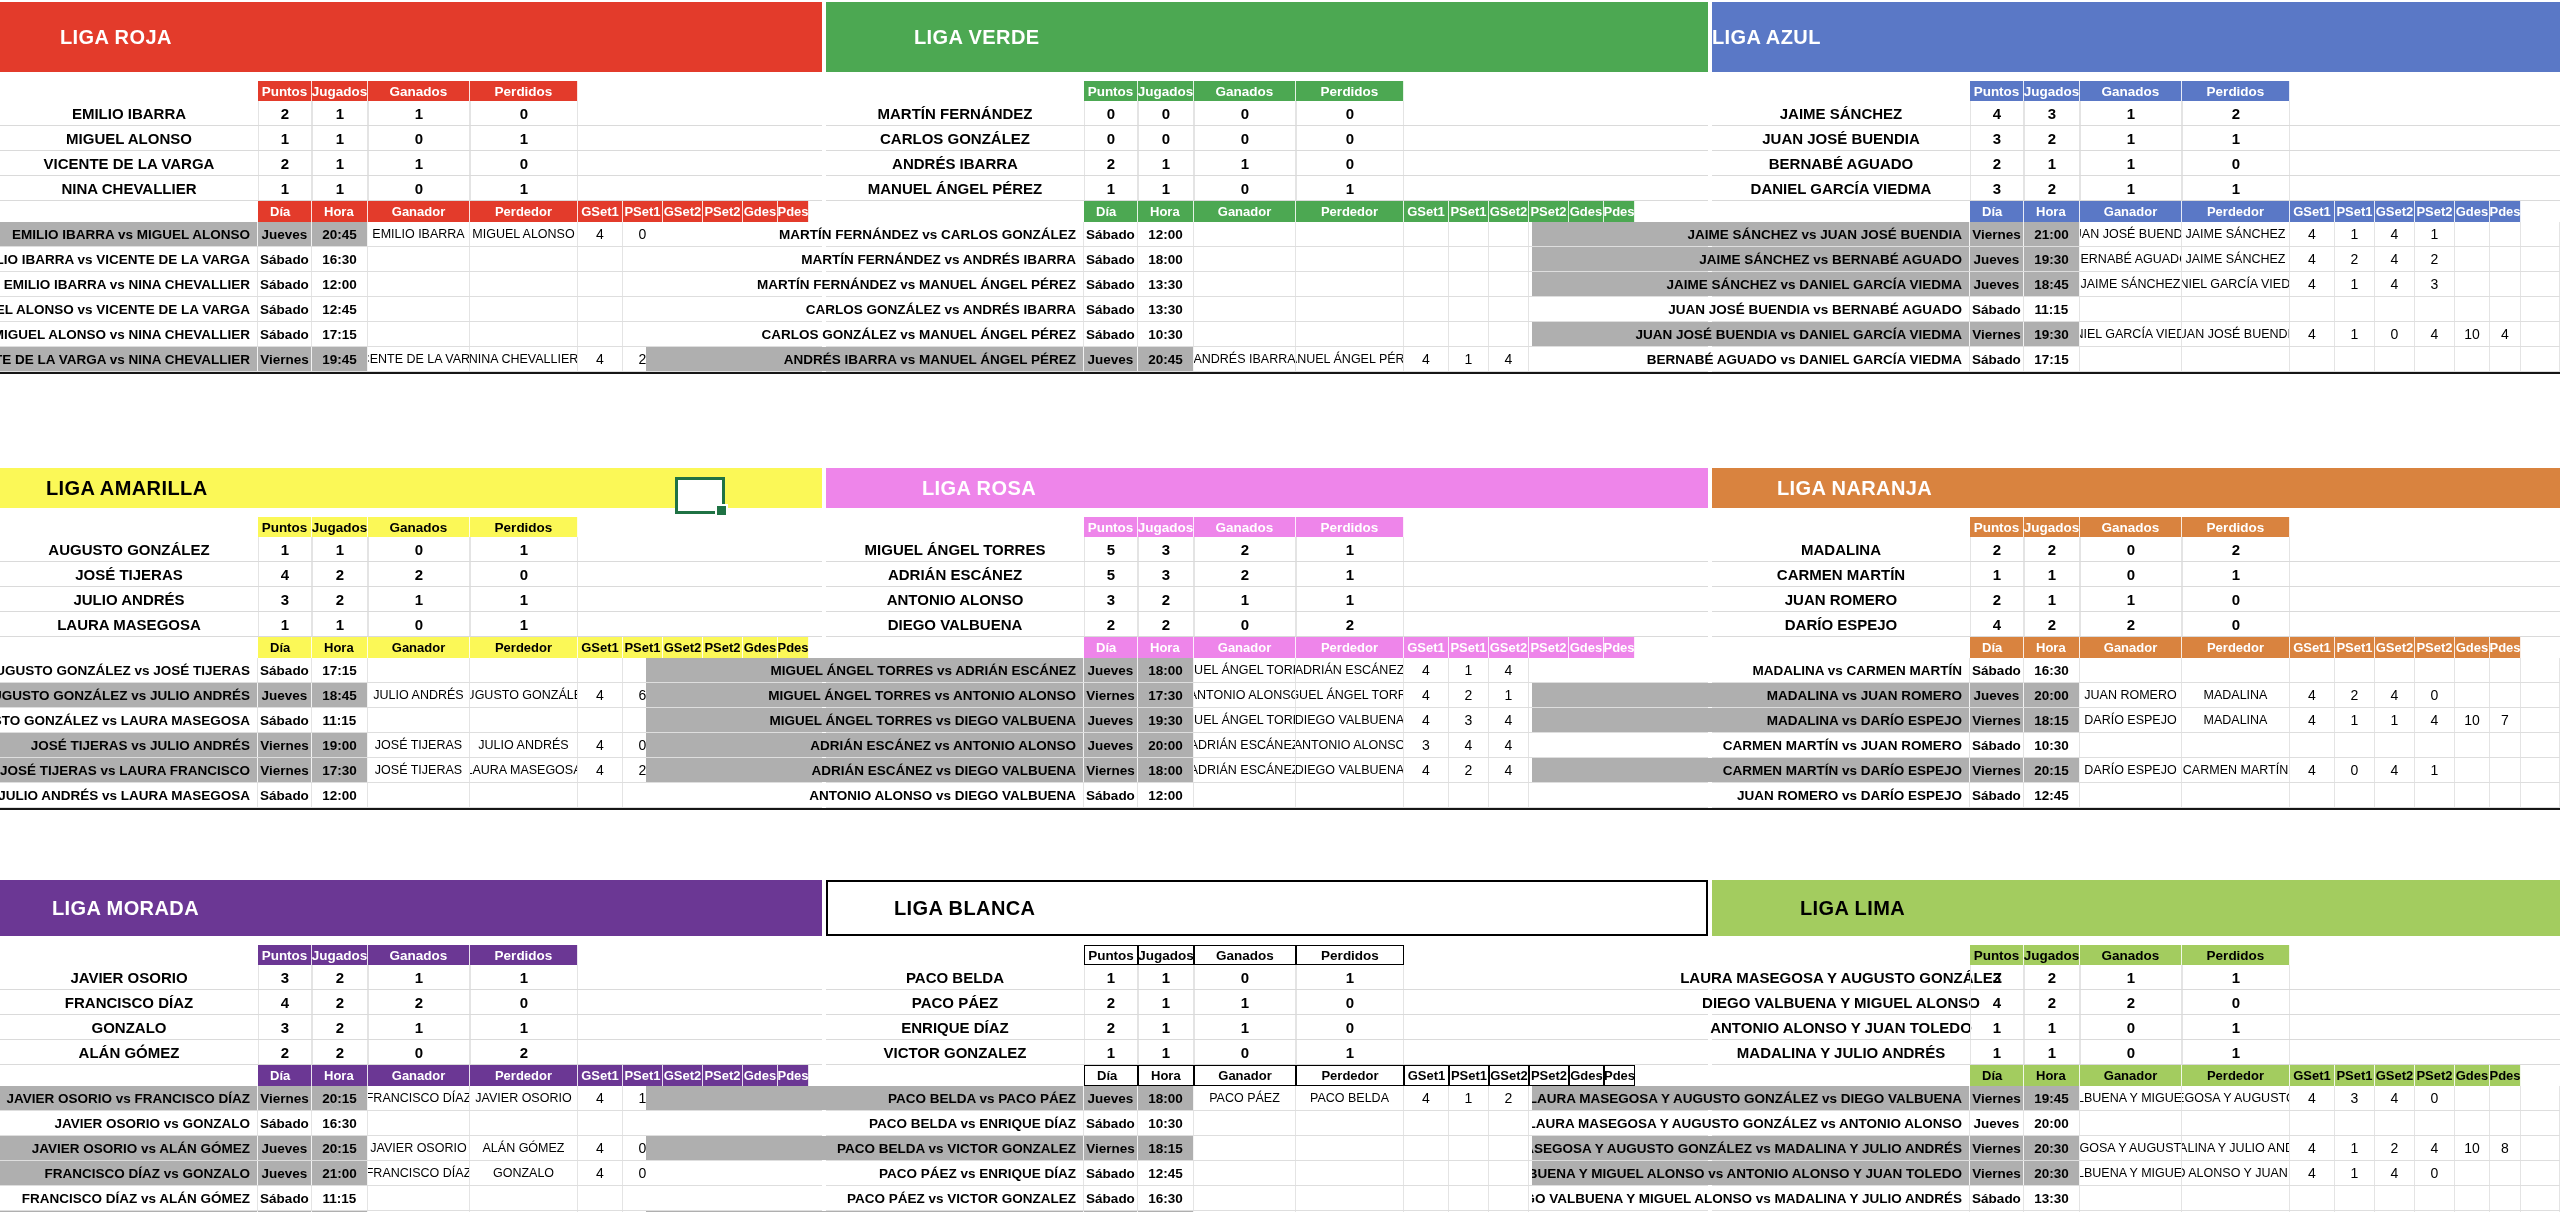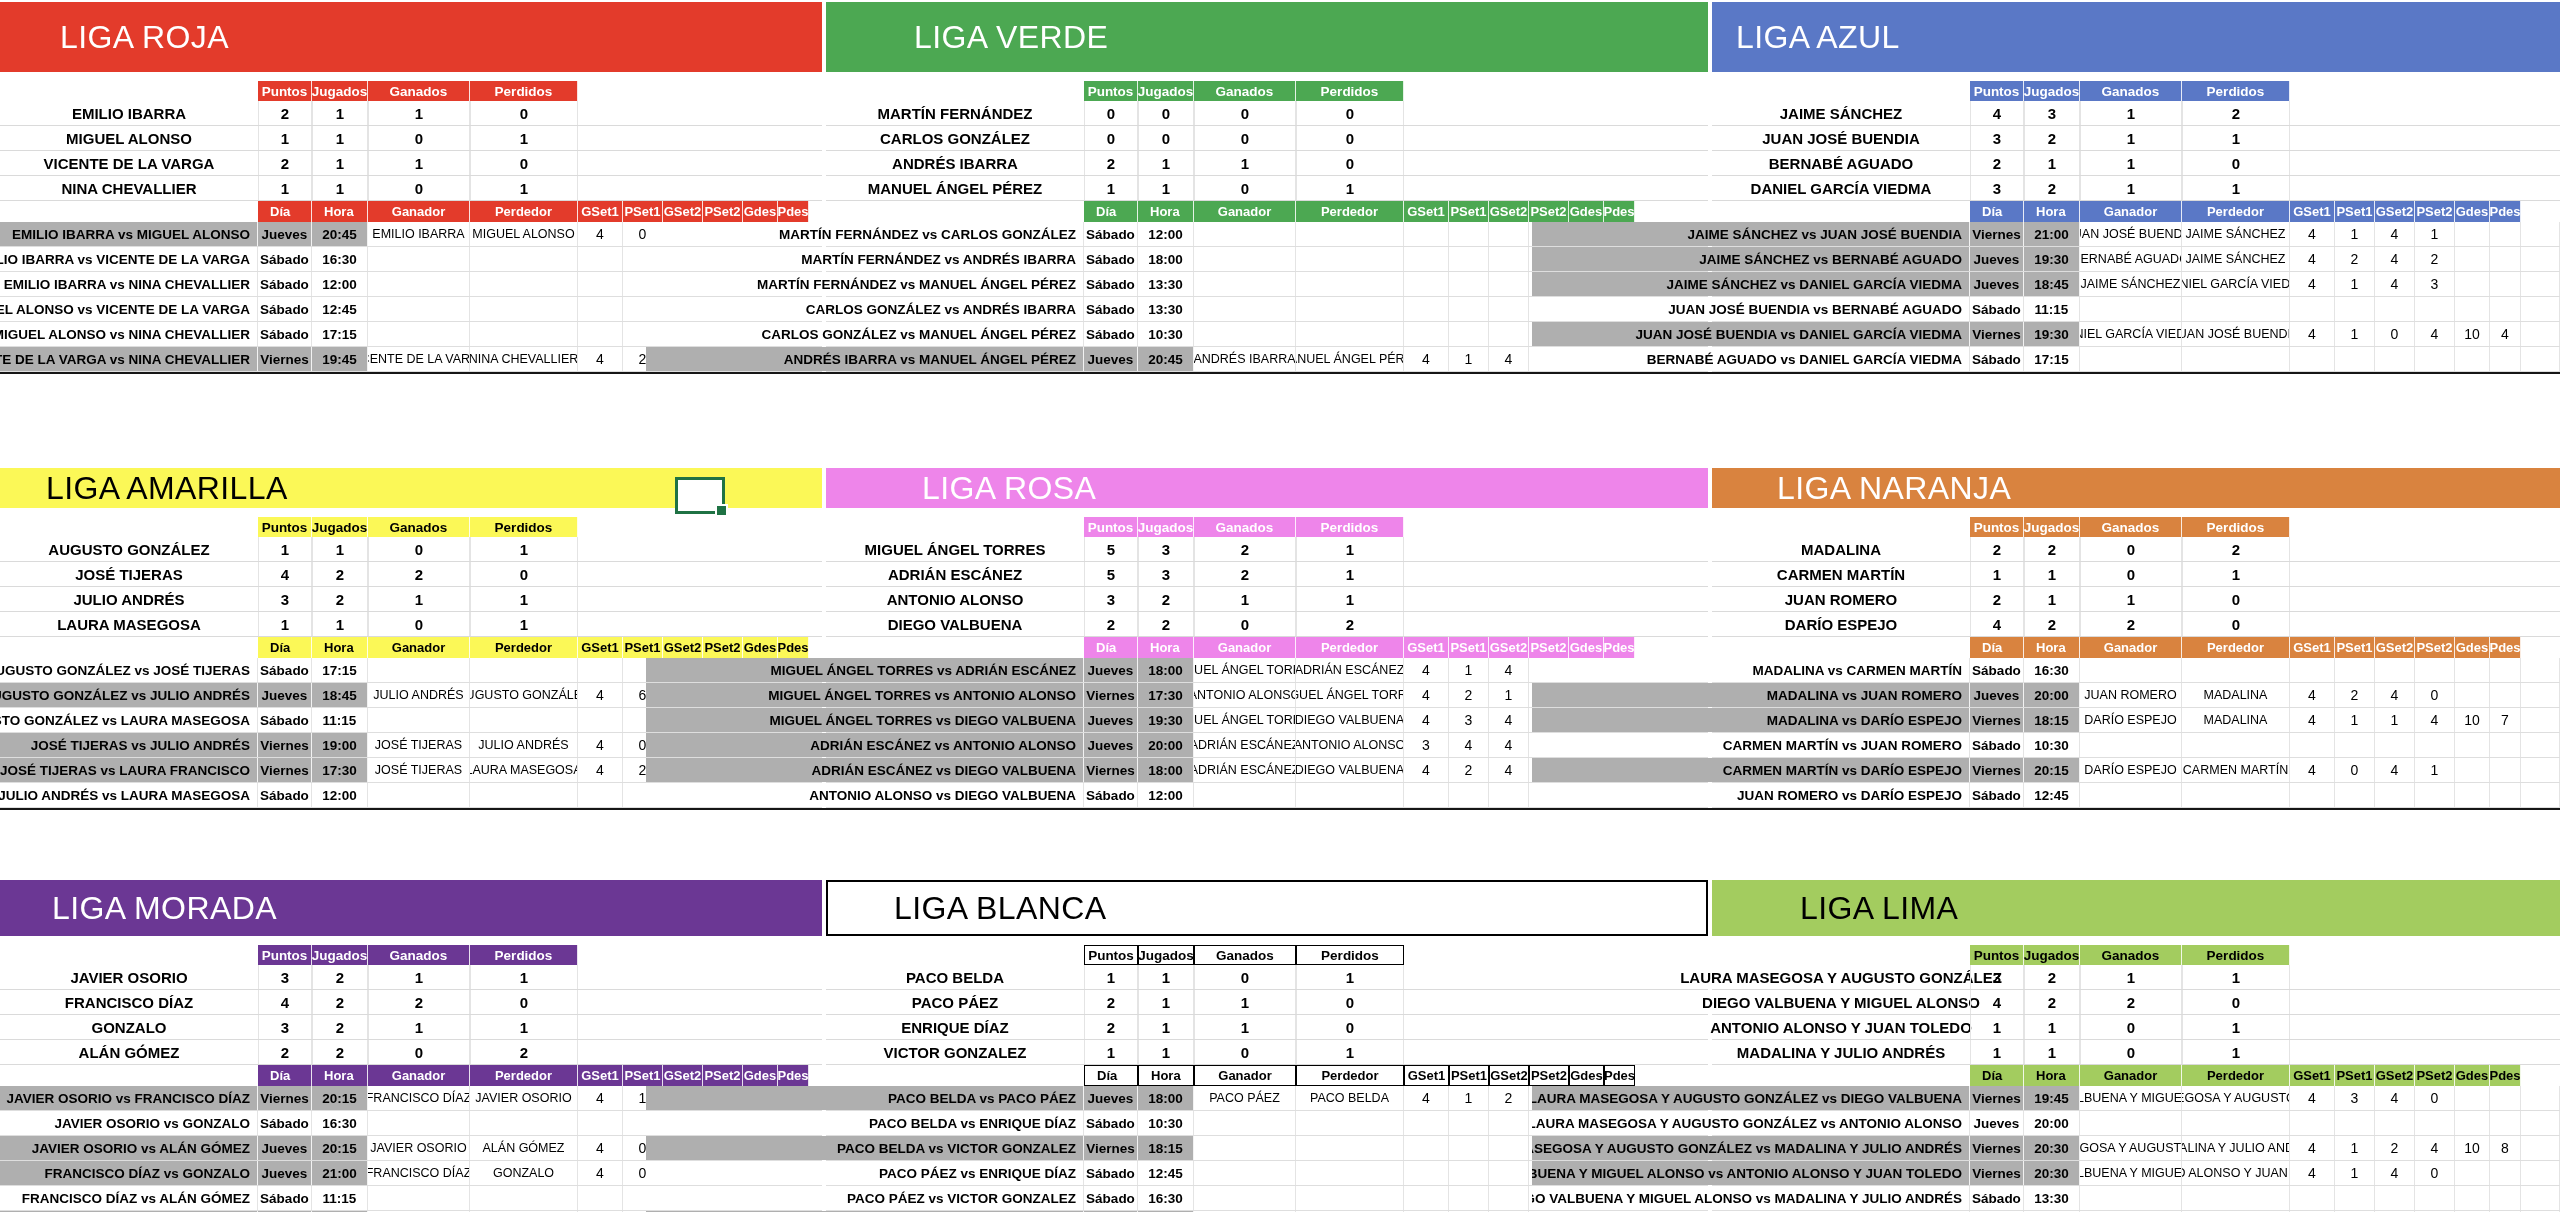--- a/index.html
+++ b/index.html
@@ -14,24 +14,24 @@
   .sep { width:2560px; height:2px; background:#161616; }
 
   .league { position:relative; }
   .lg-w1 { width:822px; }
   .lg-w2 { width:882px; margin-left:4px; }
   .lg-w3 { width:848px; margin-left:4px; }
 
   .band { height:70px; display:flex; align-items:center; position:relative; background:var(--c); box-sizing:border-box; }
   .row2 .band { height:40px;margin-top:36px; }
   .row3 .band { height:56px; }
-  .band .title { font-size:32px; font-weight:normal; letter-spacing:.4px; color:var(--tc); white-space:nowrap; }
+  .band .title { font-size:20px; font-weight:bold; letter-spacing:.4px; color:var(--tc); white-space:nowrap; }
   .lg-roja     .title{ padding-left:60px; }
   .lg-verde    .title{ padding-left:88px; }
-  .lg-azul     .title{ padding-left:24px;  }
+  .lg-azul     .title{ padding-left:0;  }
   .lg-amarilla .title{ padding-left:46px; }
   .lg-rosa     .title{ padding-left:96px; }
   .lg-naranja  .title{ padding-left:65px; }
   .lg-morada   .title{ padding-left:52px; }
   .lg-blanca   .title{ padding-left:66px; }
   .lg-lima     .title{ padding-left:88px; }
   .lg-blanca .band { border:2px solid #000; }
 
   .gap { height:9px; }
 

